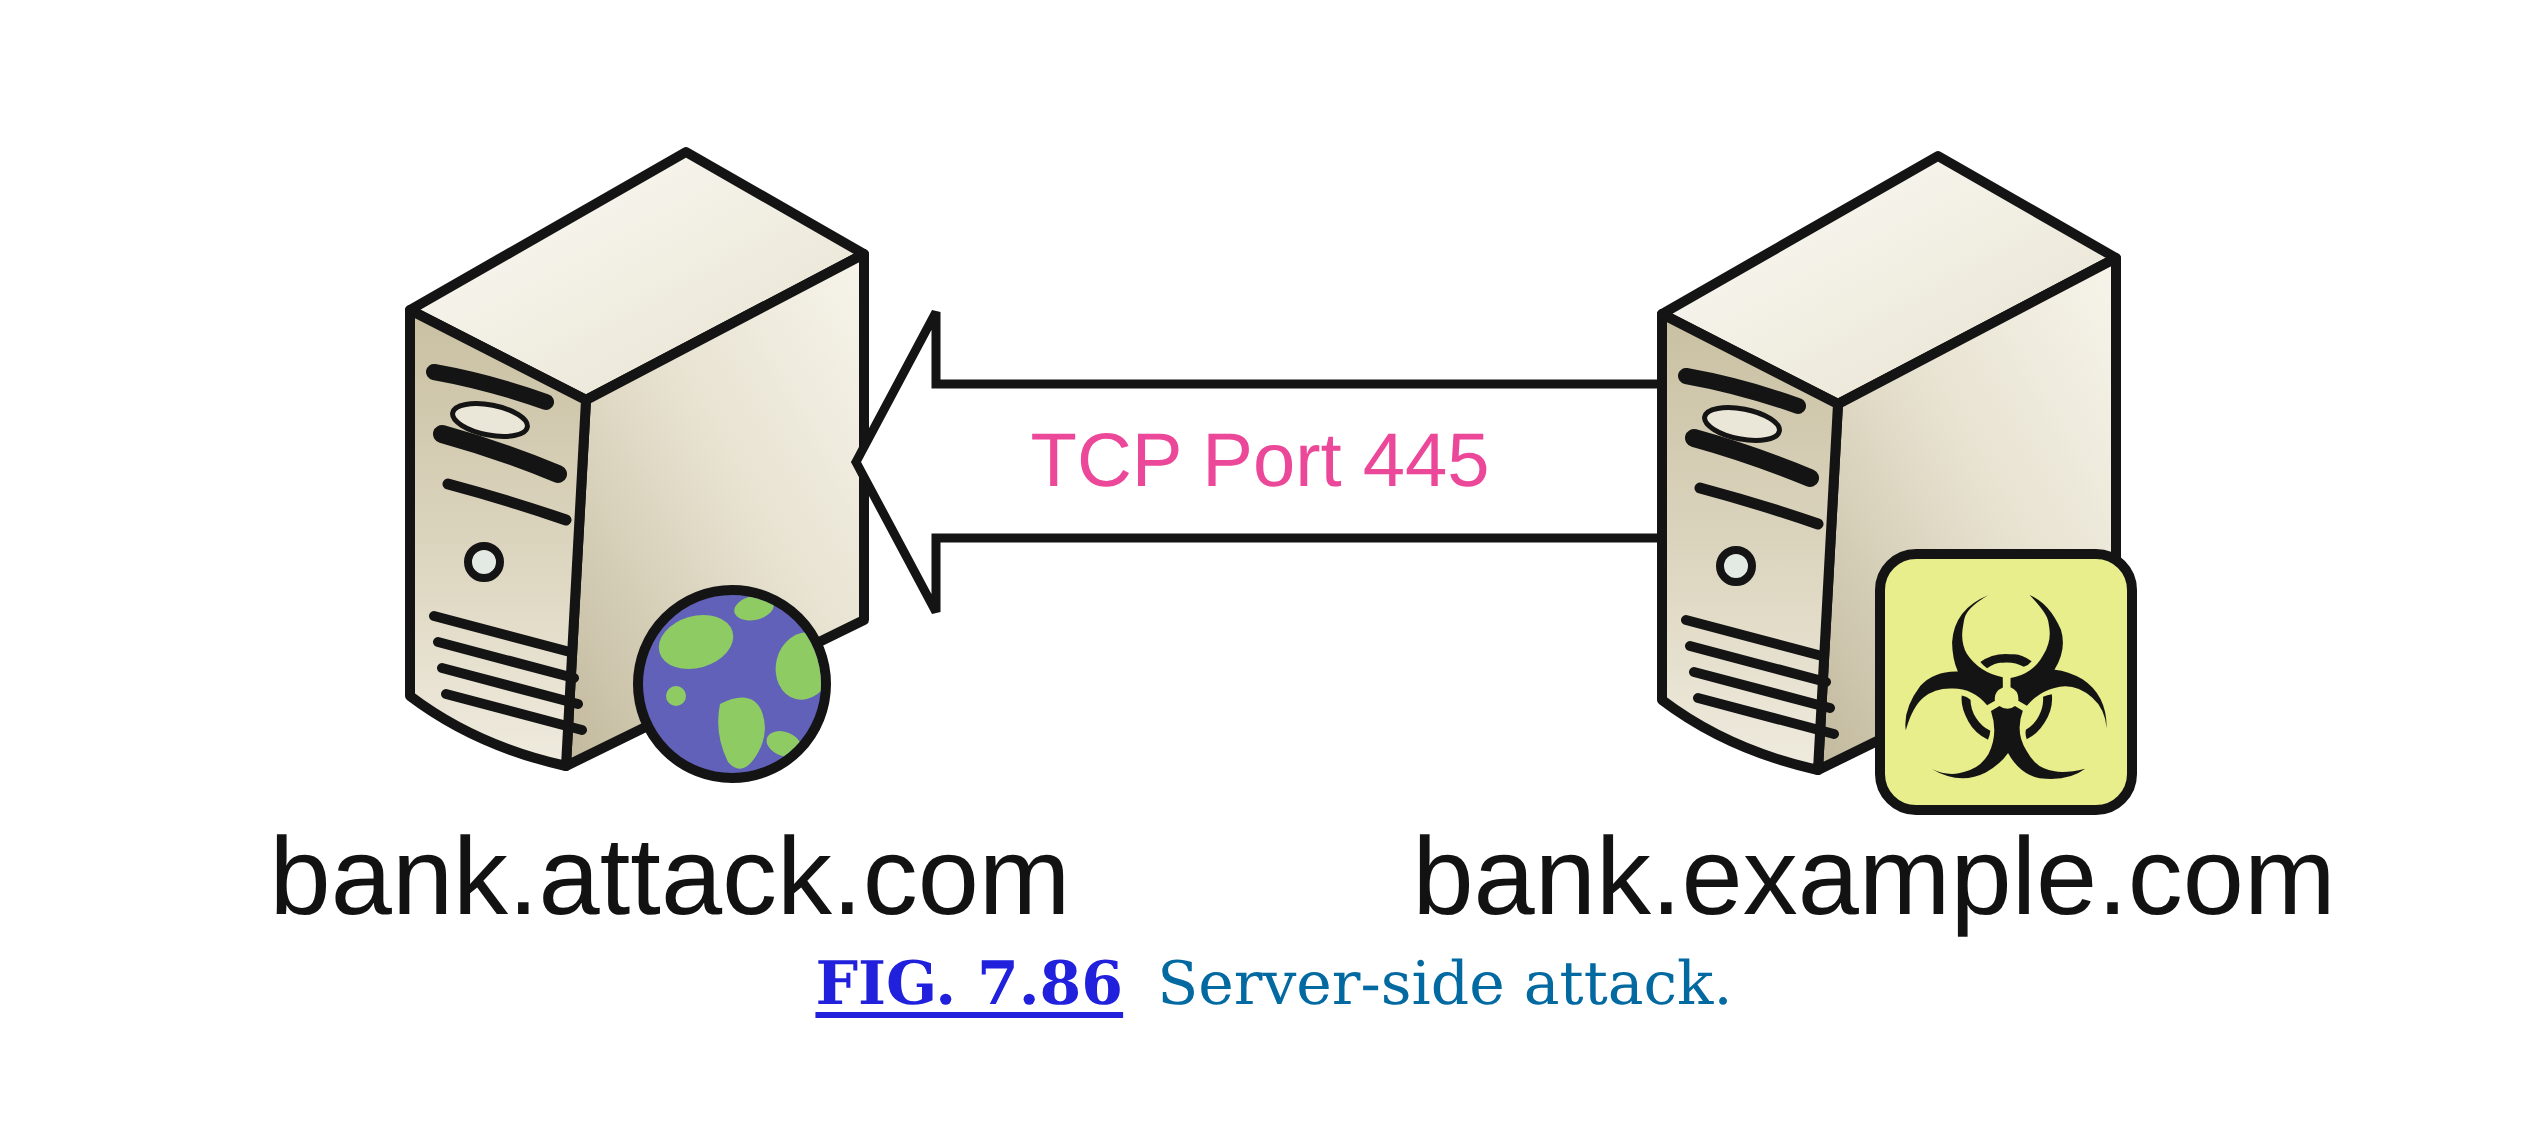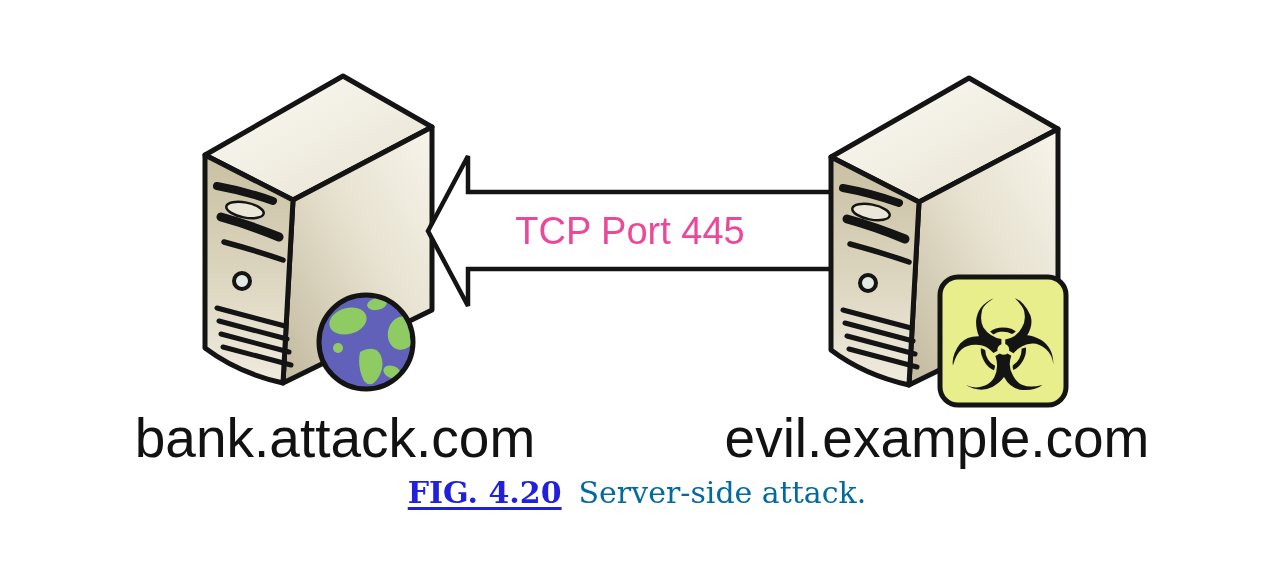--- a/index.html
+++ b/index.html
@@ -94,20 +94,20 @@
         <rect x="112" y="205" width="126" height="128" rx="18" fill="#e9ee8c" stroke="#141414" stroke-width="5"></rect>
         <text x="175" y="274" font-size="126" text-anchor="middle" dominant-baseline="central" fill="#141414" font-family="'DejaVu Sans', sans-serif">☣</text>
       </g>
     </g>
   </svg>
 
   <div class="arrow-label">TCP Port 445</div>
 
   <div class="server-label bank">bank.attack.com</div>
 
-  <div class="server-label evil">evil.example.com</div>
+  <div class="server-label evil">bank.example.com</div>
 
   <div class="caption">
-    <span class="ref">FIG. 4.20</span>
+    <span class="ref">FIG. 7.86</span>
     <span class="text">Server-side attack.</span>
   </div>
 
 </div>
 
 </body></html>

